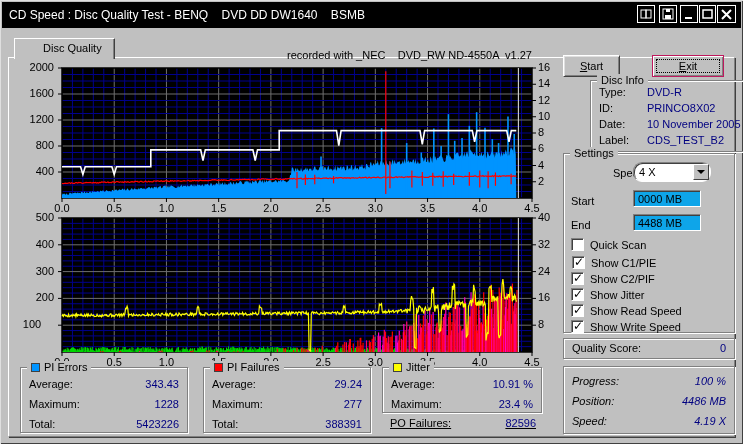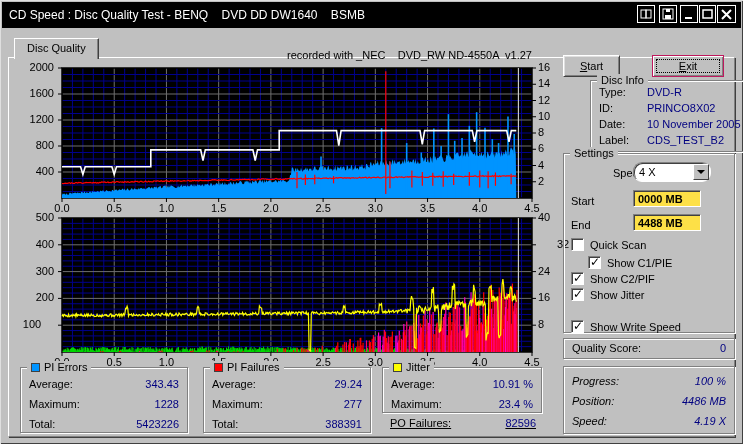--- a/index.html
+++ b/index.html
@@ -8,21 +8,21 @@
     position:relative;width:743px;height:444px;background:#c0c0c0;
     font-family:"Liberation Sans","DejaVu Sans",sans-serif;font-size:11px;color:#000;
     box-shadow:inset 1px 1px 0 #dfdfdf,inset -1px -1px 0 #404040;
     overflow:hidden;
   }
   .titlebar{position:absolute;left:2px;top:2px;right:2px;height:26px;background:#000;display:flex;align-items:center;}
   .title-text{color:#fff;font-size:12px;padding-left:7px;white-space:pre;}
   .tbtn{position:absolute;top:5px;height:18px;background:#000;border:1px solid #fff;display:flex;align-items:center;justify-content:center;}
   .tab-strip{position:absolute;left:8px;top:38px;right:8px;height:20px;}
   .tab{
-    position:absolute;left:6px;top:0;height:21px;padding:3px 12px 0 12px;background:#c0c0c0;
+    position:absolute;left:6px;top:0;height:21px;padding:3px 12px 0 28px;background:#c0c0c0;
     border-top:1px solid #fff;border-left:1px solid #fff;border-right:1px solid #404040;
     box-shadow:inset -1px 0 0 #808080;z-index:3;
   }
   .tab-page{
     position:absolute;left:8px;top:57px;width:727px;height:380px;background:#c0c0c0;
     border-top:1px solid #fff;border-left:1px solid #fff;border-right:1px solid #808080;border-bottom:1px solid #808080;
     box-shadow:1px 1px 0 #404040;
   }
   .recorded{position:absolute;left:200px;top:49px;width:332px;text-align:right;white-space:pre;}
   .chart-svg{position:absolute;}
@@ -39,22 +39,22 @@
   
   .btn{
     position:absolute;background:#c0c0c0;border:1px solid;border-color:#fff #404040 #404040 #fff;
     box-shadow:inset 1px 1px 0 #dfdfdf,inset -1px -1px 0 #808080;
     text-align:center;font-size:11px;padding-top:4px;cursor:default;
   }
   .btn.focused{border:1px solid #be185d;box-shadow:inset 1px 1px 0 #fff,inset -1px -1px 0 #808080,inset 0 0 0 1px #c0c0c0;}
   .btn.focused .inner-dotted{position:absolute;left:3px;top:3px;right:3px;bottom:3px;border:1px dotted #000;}
   
   .field{
-    position:absolute;background:#fde047;border:1px solid;border-color:#808080 #fff #fff #808080;
-    box-shadow:inset 1px 1px 0 #404040;padding:2px 4px 0 4px;font-size:11px;font-weight:bold;
+    position:absolute;background:#0ea5e9;border:1px solid;border-color:#808080 #fff #fff #808080;
+    box-shadow:inset 1px 1px 0 #404040;padding:2px 4px 0 4px;font-size:11px;
   }
   .combo{position:absolute;background:#fff;border:1px solid;border-color:#808080 #fff #fff #808080;box-shadow:inset 1px 1px 0 #404040;}
   .combo .cval{position:absolute;left:5px;top:3px;}
   .combo .cbtn{position:absolute;right:1px;top:1px;bottom:1px;width:16px;background:#c0c0c0;
     border:1px solid;border-color:#fff #404040 #404040 #fff;display:flex;align-items:center;justify-content:center;}
   .arrow-down{width:0;height:0;border-left:4px solid transparent;border-right:4px solid transparent;border-top:4px solid #000;}
   
   .cbrow{position:absolute;display:flex;align-items:center;gap:6px;}
   .cb{width:13px;height:13px;background:#fff;border:1px solid;border-color:#808080 #fff #fff #808080;box-shadow:inset 1px 1px 0 #404040;position:relative;}
   .cb.checked::after{content:"✓";position:absolute;left:1px;top:-2px;font-size:12px;font-weight:bold;color:#000;}
@@ -1385,21 +1385,21 @@
       <div class="tick-label" style="left: 360.333px; top: 202px; width: 30px; text-align: center;">3.0</div>
       <div class="tick-label" style="left: 412.556px; top: 202px; width: 30px; text-align: center;">3.5</div>
       <div class="tick-label" style="left: 464.778px; top: 202px; width: 30px; text-align: center;">4.0</div>
       <div class="tick-label" style="left: 517px; top: 202px; width: 30px; text-align: center;">4.5</div>
       <div class="tick-label" style="left: 10px; top: 211px; width: 44px; text-align: right;">500</div>
       <div class="tick-label" style="left: 10px; top: 237.8px; width: 44px; text-align: right;">400</div>
       <div class="tick-label" style="left: 10px; top: 264.6px; width: 44px; text-align: right;">300</div>
       <div class="tick-label" style="left: 10px; top: 291.4px; width: 44px; text-align: right;">200</div>
       <div class="tick-label" style="left: 10px; top: 318.2px; width: 44px; text-align: center;">100</div>
       <div class="tick-label" style="left: 538px; top: 211px;">40</div>
-      <div class="tick-label" style="left: 538px; top: 237.8px; margin-left: 19px;">32</div>
+      <div class="tick-label" style="left: 538px; top: 237.8px;">32</div>
       <div class="tick-label" style="left: 538px; top: 264.6px;">24</div>
       <div class="tick-label" style="left: 538px; top: 291.4px;">16</div>
       <div class="tick-label" style="left: 538px; top: 318.2px;">8</div>
       <div class="tick-label" style="left: 47px; top: 356px; width: 30px; text-align: center;">0.0</div>
       <div class="tick-label" style="left: 99.2222px; top: 356px; width: 30px; text-align: center;">0.5</div>
       <div class="tick-label" style="left: 151.444px; top: 356px; width: 30px; text-align: center;">1.0</div>
       <div class="tick-label" style="left: 203.667px; top: 356px; width: 30px; text-align: center;">1.5</div>
       <div class="tick-label" style="left: 255.889px; top: 356px; width: 30px; text-align: center;">2.0</div>
       <div class="tick-label" style="left: 308.111px; top: 356px; width: 30px; text-align: center;">2.5</div>
       <div class="tick-label" style="left: 360.333px; top: 356px; width: 30px; text-align: center;">3.0</div>
@@ -1511,32 +1511,36 @@
     <div style="position:absolute;left:7px;top:41px;" class="panel-label">Start</div>
     <div class="field" style="left:69px;top:36px;width:68px;height:17px;">0000 MB</div>
 
     <div style="position:absolute;left:7px;top:65px;" class="panel-label">End</div>
     <div class="field" style="left:69px;top:60px;width:68px;height:17px;">4488 MB</div>
 
     <div class="cbrow" style="left:7px;top:84px;">
       <span class="cb"></span>
       <span>Quick Scan</span>
     </div>
-    <div class="cbrow" style="left:24px;top:102px;">
+    <div class="cbrow" style="left:8px;top:102px;">
       <span class="cb checked"></span>
       <span>Show C1/PIE</span>
     </div>
     <div class="cbrow" style="left:7px;top:118px;">
       <span class="cb checked"></span>
       <span>Show C2/PIF</span>
     </div>
     <div class="cbrow" style="left:7px;top:134px;">
       <span class="cb checked"></span>
       <span>Show Jitter</span>
     </div>
+    <div class="cbrow" style="left:7px;top:150px;">
+      <span class="cb checked"></span>
+      <span>Show Read Speed</span>
+    </div>
     <div class="cbrow" style="left:7px;top:166px;">
       <span class="cb checked"></span>
       <span>Show Write Speed</span>
     </div>
   </div>
 
   <div class="gb" style="left:563px;top:338px;width:172px;height:21px;">
     <div class="srow" style="line-height:19px;">
         <span class="lbl">Quality Score:</span>
         <span class="val">0</span>

